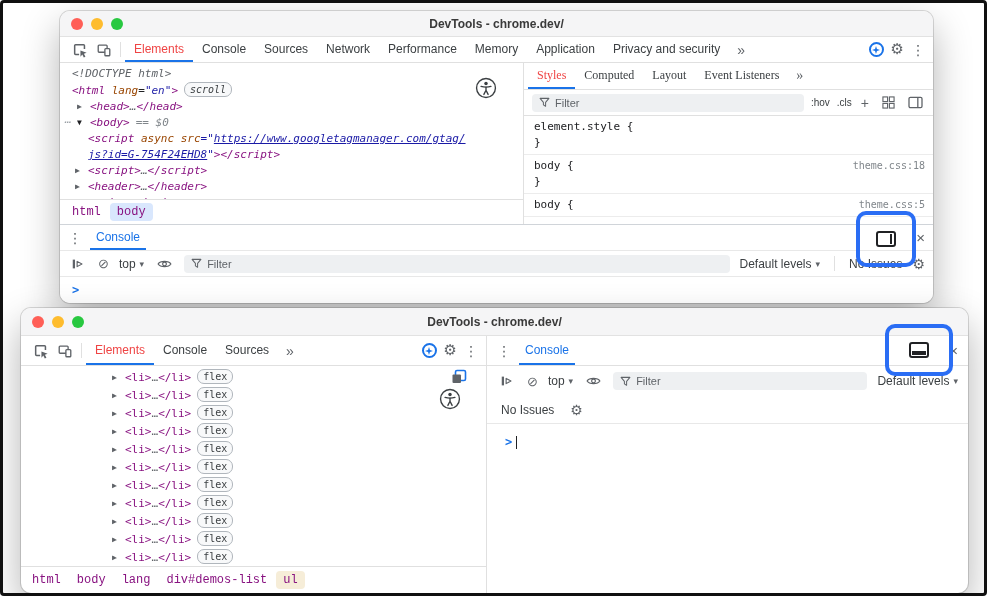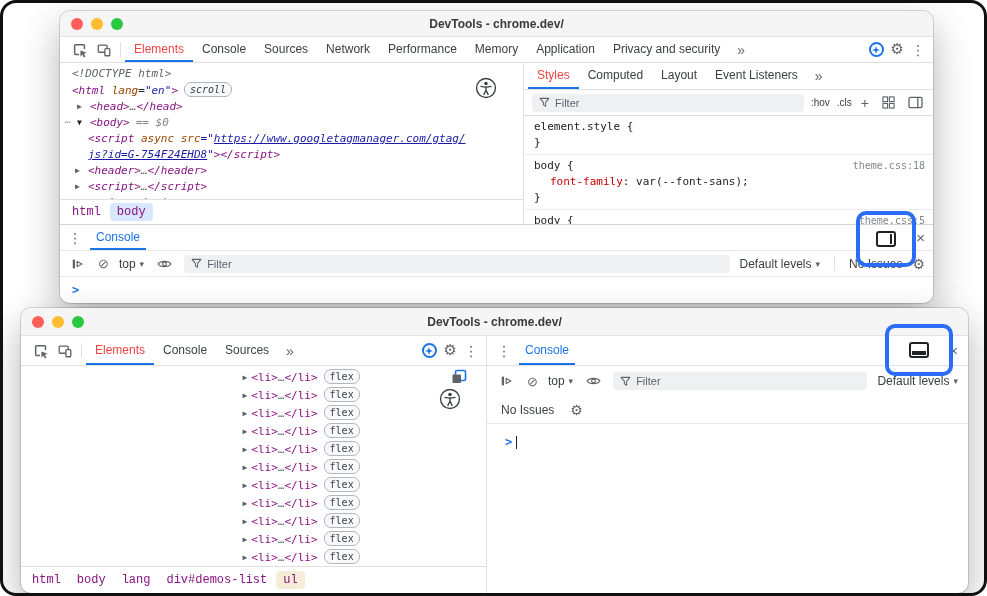--- a/index.html
+++ b/index.html
@@ -1,17 +1,17 @@
 <!DOCTYPE html>
 <html><head>
 <meta charset="utf-8">
 <style>
   * { margin:0; padding:0; box-sizing:border-box; }
   html,body { width:987px; height:596px; background:#fff; font-family:"Liberation Sans",sans-serif; }
-  .frame { position:absolute; inset:0; width:987px; height:596px; border:3px solid #101010; border-radius:16px; background:#fff; overflow:hidden; }
+  .frame { position:absolute; inset:0; width:987px; height:596px; border:3px solid #101010; border-radius:4px; background:#fff; overflow:hidden; }
 
   .window { position:absolute; background:#fff; border-radius:10px;
             box-shadow:0 0 0 1px rgba(0,0,0,.14), 0 16px 38px rgba(0,0,0,.30); overflow:hidden; }
   .win1 { left:57px; top:8px; width:873px; height:292px; }
   .win2 { left:18px; top:305px; width:947px; height:285px; }
 
   .titlebar { height:26px; background:#f5f5f6; border-bottom:1px solid #e2e2e2; position:relative;
               display:flex; align-items:center; }
   .win2 .titlebar { height:28px; }
   .lights { position:absolute; left:11px; top:50%; transform:translateY(-50%); display:flex; gap:8px; }
@@ -53,21 +53,21 @@
            padding:0 5px; border:1px solid #b0b6bc; border-radius:7px; color:#3c4043; background:#f8f9fa;
            margin-left:6px; vertical-align:1px; }
   .a11y { position:absolute; right:26px; top:14px; width:22px; height:22px; }
   .crumbs { height:25px; border-top:1px solid #e0e0e0; display:flex; align-items:center; padding-left:5px;
             font-size:12px; color:#881280; gap:2px; }
   .crumb { padding:2px 7px; border-radius:4px; white-space:nowrap;font-family:Liberation Mono, monospace; }
   .crumb.active-blue { background:#d9e7fd; }
   .crumb.active-tan { background:#f6edd8; }
 
   .styles { flex:1; border-left:1px solid #e0e0e0; display:flex; flex-direction:column; }
-  .styles-tabs { height:27px; display:flex; align-items:stretch; border-bottom:1px solid #e0e0e0; padding-left:4px; }
+  .styles-tabs { height:27px; display:flex; align-items:stretch; border-bottom:1px solid #e0e0e0; padding-left:4px;font-family:Liberation Serif, serif; }
   .styles-filter { height:26px; display:flex; align-items:center; gap:7px; padding:0 8px; border-bottom:1px solid #e0e0e0; }
   .filter-box { flex:1; height:18px; background:#eef0f2; border-radius:4px; display:flex; align-items:center;
                 gap:5px; padding:0 7px; color:#5f6368; font-size:11px; }
   .filter-box.grow { max-width:none; }
   .pseudo { font-size:10px; color:#3c4043; }
   .plus { font-size:14px; color:#5f6368; padding:0 2px; }
   .rules { flex:1; overflow:hidden; font-family:"DejaVu Sans Mono","Liberation Mono",monospace;
            font-size:11px; line-height:16px; color:#202124; }
   .rule { padding:3px 8px 3px 10px; border-bottom:1px solid #ececec; }
   .sel-row { display:flex; justify-content:space-between; align-items:center; }
@@ -92,21 +92,21 @@
                 font-family:"DejaVu Sans Mono","Liberation Mono",monospace; font-size:12px; }
   .prompt { color:#1a73e8; font-weight:bold; }
   .cursor { display:inline-block; width:1px; height:13px; background:#202124; margin-left:4px; vertical-align:text-bottom; }
 
   
   .body2 { position:absolute; top:28px; left:0; right:0; bottom:0; display:flex; }
   .lp { width:465px; display:flex; flex-direction:column; }
   .lp-head { height:30px; display:flex; align-items:stretch; border-bottom:1px solid #e0e0e0; padding-left:8px; }
   .tree { flex:1; overflow:hidden; position:relative; padding-top:3px;
           font-family:"DejaVu Sans Mono","Liberation Mono",monospace; font-size:11px; color:#202124; }
-  .trow { height:18px; line-height:18px; padding-left:104px; white-space:pre;text-align:center; }
+  .trow { height:18px; line-height:18px; padding-left:104px; white-space:pre; }
   .copy-ic { position:absolute; right:16px; top:2px; }
   .crumbs2 { height:27px; border-top:1px solid #e0e0e0; display:flex; align-items:center; padding-left:4px;
              font-size:12px; color:#881280; gap:2px; }
   .rp { flex:1; border-left:1px solid #e0e0e0; display:flex; flex-direction:column; }
   .rp-head { height:30px; display:flex; align-items:stretch; gap:8px; padding:0 10px; border-bottom:1px solid #e0e0e0; }
   .rp-head .kebab { align-self:center; }
   .rp-row1 { height:30px; display:flex; align-items:center; gap:10px; padding:0 10px; font-size:12px; color:#3c4043; }
   .rp-row2 { height:28px; display:flex; align-items:center; gap:16px; padding:0 14px;
              border-bottom:1px solid #e8e8e8; font-size:12px; color:#3c4043; }
   .rp-prompt { padding:11px 0 0 18px; font-family:"DejaVu Sans Mono","Liberation Mono",monospace; font-size:12px; }
@@ -170,22 +170,22 @@
     </div>
 
     <div class="content1">
       <div class="left-col">
         <div class="dom">
           <div class="row lvl0"><span class="doctype">&lt;!DOCTYPE html&gt;</span></div>
           <div class="row lvl0"><span class="tag">&lt;html</span><span class="attr"> lang</span><span>=</span><span class="val">"en"</span><span class="tag">&gt;</span><span class="badge">scroll</span></div>
           <div class="row lvl1"><span class="arr">▶</span><span class="tag">&lt;head&gt;</span><span class="dim">…</span><span class="tag">&lt;/head&gt;</span></div>
           <div class="row lvl1 rel"><span class="gutterdots">…</span><span class="arr open">▼</span><span class="tag">&lt;body&gt;</span><span class="dim marker">== $0</span></div>
           <div class="row lvl2 wrap"><span class="tag">&lt;script</span><span class="attr"> async</span><span class="attr"> src</span><span class="val">="</span><span class="val link">https://www.googletagmanager.com/gtag/js?id=G-754F24EHD8</span><span class="val">"</span><span class="tag">&gt;</span><span class="tag">&lt;/script&gt;</span></div>
+          <div class="row lvl2"><span class="arr">▶</span><span class="tag">&lt;script&gt;</span><span class="dim">…</span><span class="tag">&lt;/script&gt;</span></div>
           <div class="row lvl2"><span class="arr">▶</span><span class="tag">&lt;header&gt;</span><span class="dim">…</span><span class="tag">&lt;/header&gt;</span></div>
-          <div class="row lvl2"><span class="arr">▶</span><span class="tag">&lt;script&gt;</span><span class="dim">…</span><span class="tag">&lt;/script&gt;</span></div>
           <div class="row lvl2"><span class="arr">▶</span><span class="tag">&lt;main&gt;</span><span class="dim">…</span><span class="tag">&lt;/main&gt;</span></div>
           <span class="a11y"><svg width="22" height="22" viewBox="0 0 24 24">
                 <circle cx="12" cy="12" r="10.3" fill="#fff" stroke="#3c4043" stroke-width="1.5"></circle>
                 <circle cx="12" cy="7.2" r="1.9" fill="#3c4043"></circle>
                 <path d="M6.6 10.2c3.5 1.1 7.3 1.1 10.8 0" fill="none" stroke="#3c4043" stroke-width="1.5" stroke-linecap="round"></path>
                 <path d="M12 11v3.4m0 0L9.7 19m2.3-4.6L14.3 19" fill="none" stroke="#3c4043" stroke-width="1.5" stroke-linecap="round"></path>
               </svg></span>
         </div>
         <div class="crumbs">
           <span class="crumb">html</span>
@@ -233,21 +233,20 @@
             <div class="sel-row">
                 <span>element.style {</span>
               </div>
             <div>}</div>
           </div>
           <div class="rule">
             <div class="sel-row">
                 <span>body {</span>
                 <span class="src-link">theme.css:18</span>
               </div>
-            <div class="prop"><span class="prop-name">font-family</span><span>: </span><span>var(--font-sans);</span></div>
             <div>}</div>
           </div>
           <div class="rule">
             <div class="sel-row">
                 <span>body {</span>
                 <span class="src-link">theme.css:5</span>
               </div>
           </div>
         </div>
       </div>

